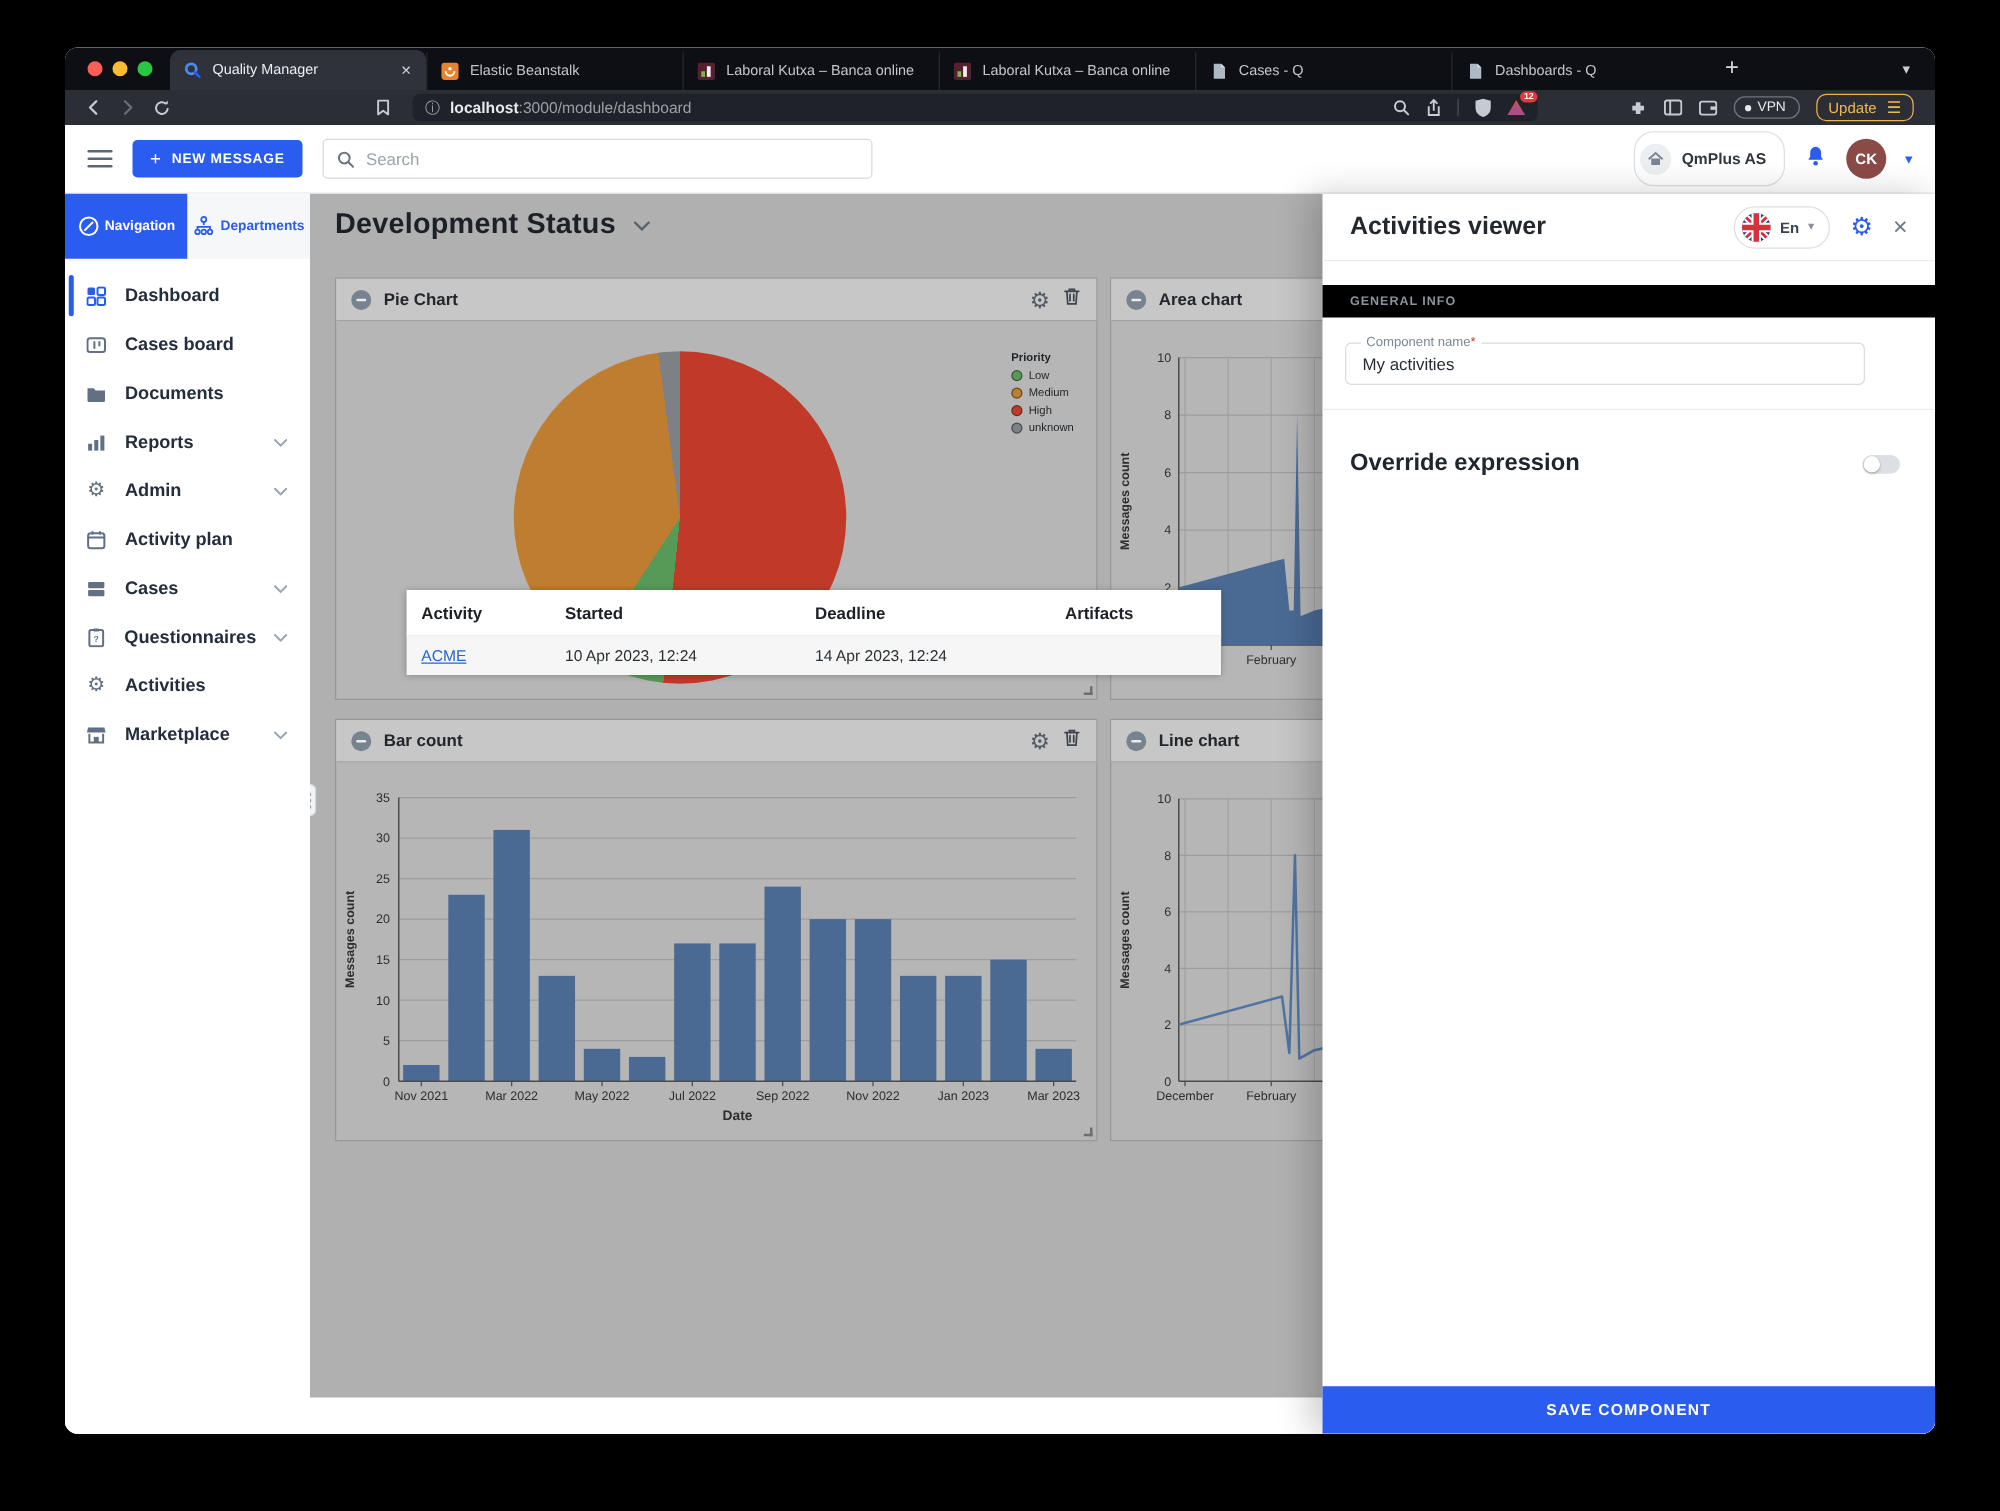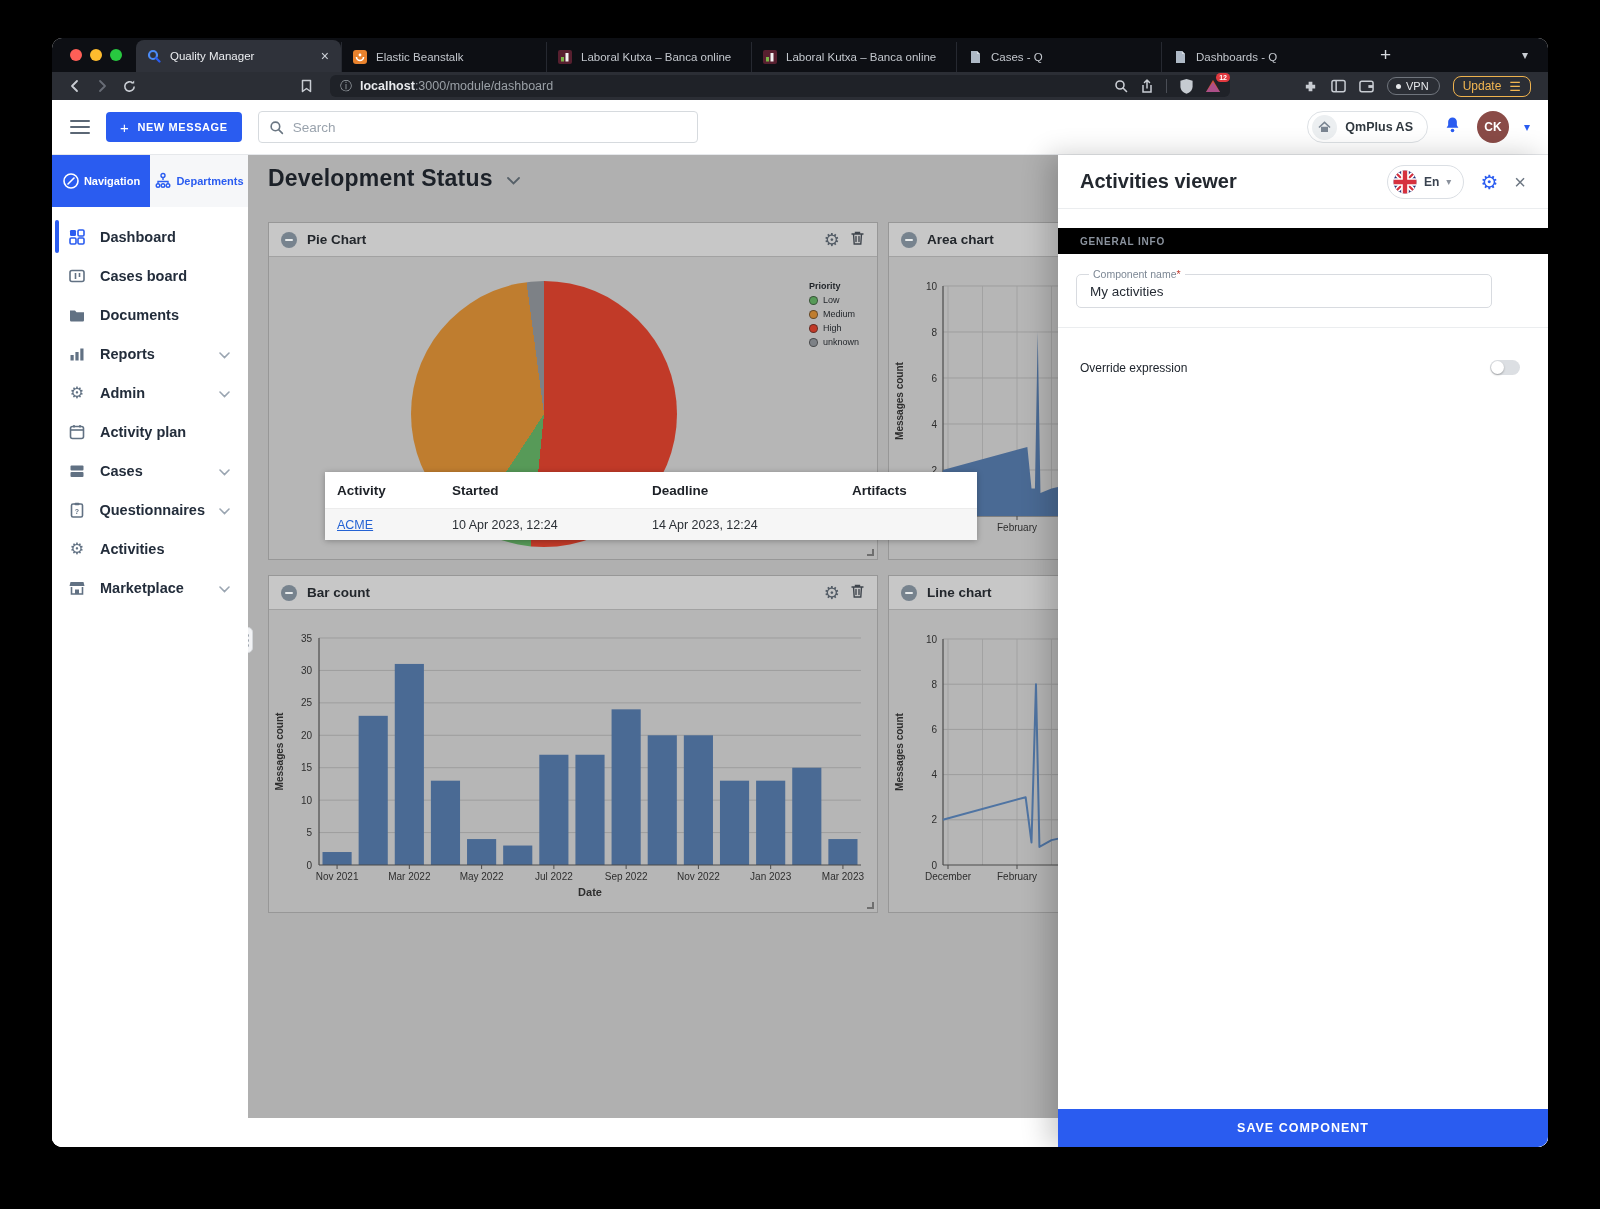--- a/index.html
+++ b/index.html
@@ -40,21 +40,21 @@
   .app{flex:1;display:flex;flex-direction:column;background:#fff}
   .appheader{height:55px;flex:0 0 55px;display:flex;align-items:center;padding:0 18px;gap:16px;border-bottom:1px solid #e6e8eb;background:#fff}
   .hamb{width:20px;display:flex;flex-direction:column;gap:4px}
   .hamb span{height:2px;background:#5b6775;border-radius:1px}
   .btn-new{background:#2a5cf0;color:#fff;border:none;border-radius:4px;height:30px;padding:0 14px;font-size:11px;font-weight:700;letter-spacing:.6px;display:flex;align-items:center;gap:8px;font-family:inherit}
   .btn-new .plus{font-size:15px;font-weight:400}
   .search{width:440px;height:32px;border:1px solid #d6dade;border-radius:4px;display:flex;align-items:center;gap:9px;padding:0 10px}
   .search input{border:none;outline:none;flex:1;font-size:13.5px;color:#333;font-family:inherit;background:transparent}
   .search input::placeholder{color:#9aa3ad}
   .hdr-right{margin-left:auto;display:flex;align-items:center;gap:15px}
-  .orgpill{height:32px;border:1px solid #dde1e5;border-radius:16px;display:flex;align-items:center;gap:8px;padding:0 14px 0 4px;font-size:12.5px;color:#30383f;font-weight:600}
+  .orgpill{height:44px;border:1px solid #dde1e5;border-radius:16px;display:flex;align-items:center;gap:8px;padding:0 14px 0 4px;font-size:12.5px;color:#30383f;font-weight:600}
   .orgpill .homec{width:25px;height:25px;border-radius:50%;background:#eceff1;display:flex;align-items:center;justify-content:center}
   .avatar{width:32px;height:32px;border-radius:50%;background:#8a4b47;color:#fff;font-size:12px;font-weight:700;display:flex;align-items:center;justify-content:center}
   .hdr-caret{color:#2a5cf0;font-size:12px}
 
   
   .appbody{flex:1;position:relative;background:#fff}
   .sidebar{position:absolute;left:0;top:0;bottom:0;width:196px;background:#fff;z-index:2}
   .sbtabs{display:flex;height:52px}
   .sbtab{flex:1;display:flex;flex-direction:row;align-items:center;justify-content:center;gap:4px;font-size:11px;font-weight:700}
   .sbtab.active{background:#2a5cf0;color:#fff}
@@ -108,21 +108,21 @@
   .langpill .caret{color:#8a919c;font-size:10px}
   .rp-gear{color:#2a5cf0;font-size:20px;line-height:1}
   .rp-close{color:#6c7682;font-size:20px;line-height:1}
   .rp-section{height:26px;background:#000000;display:flex;align-items:center;padding:0 22px;font-size:10px;font-weight:700;letter-spacing:.8px;color:#8b939e;margin-top:19px}
   .field{position:relative;margin:20px 56px 0 18px;border:1px solid #d8dbe0;border-radius:5px;height:34px;display:flex;align-items:center;padding:0 13px}
   .field label{position:absolute;top:-7px;left:12px;background:#fff;padding:0 4px;font-size:10.5px;color:#7c8794}
   .field label em{color:#c0392b;font-style:normal}
   .field input{border:none;outline:none;font-size:13.5px;color:#262c35;width:100%;font-family:inherit}
   .rp-div{height:1px;background:#ebedef;margin-top:19px}
   .rp-row{display:flex;align-items:center;padding:0 28px 0 22px;margin-top:32px}
-  .rp-row .lbl{font-size:12px;font-weight:400;color:#20262e;flex:1}
+  .rp-row .lbl{font-size:19px;font-weight:700;color:#20262e;flex:1}
   .toggle{width:30px;height:15px;border-radius:8px;background:#dcdfe3;position:relative}
   .toggle .knob{position:absolute;left:1px;top:1px;width:13px;height:13px;border-radius:50%;background:#fff;box-shadow:0 1px 2px rgba(0,0,0,.3)}
   .rp-save{margin-top:auto;height:38px;background:#2a5cf0;color:#fff;border:none;font-size:12.5px;font-weight:700;letter-spacing:1px;font-family:inherit}
 </style>
 </head>
 <body>
 
 <div class="window">
 
   <div class="tabstrip">

